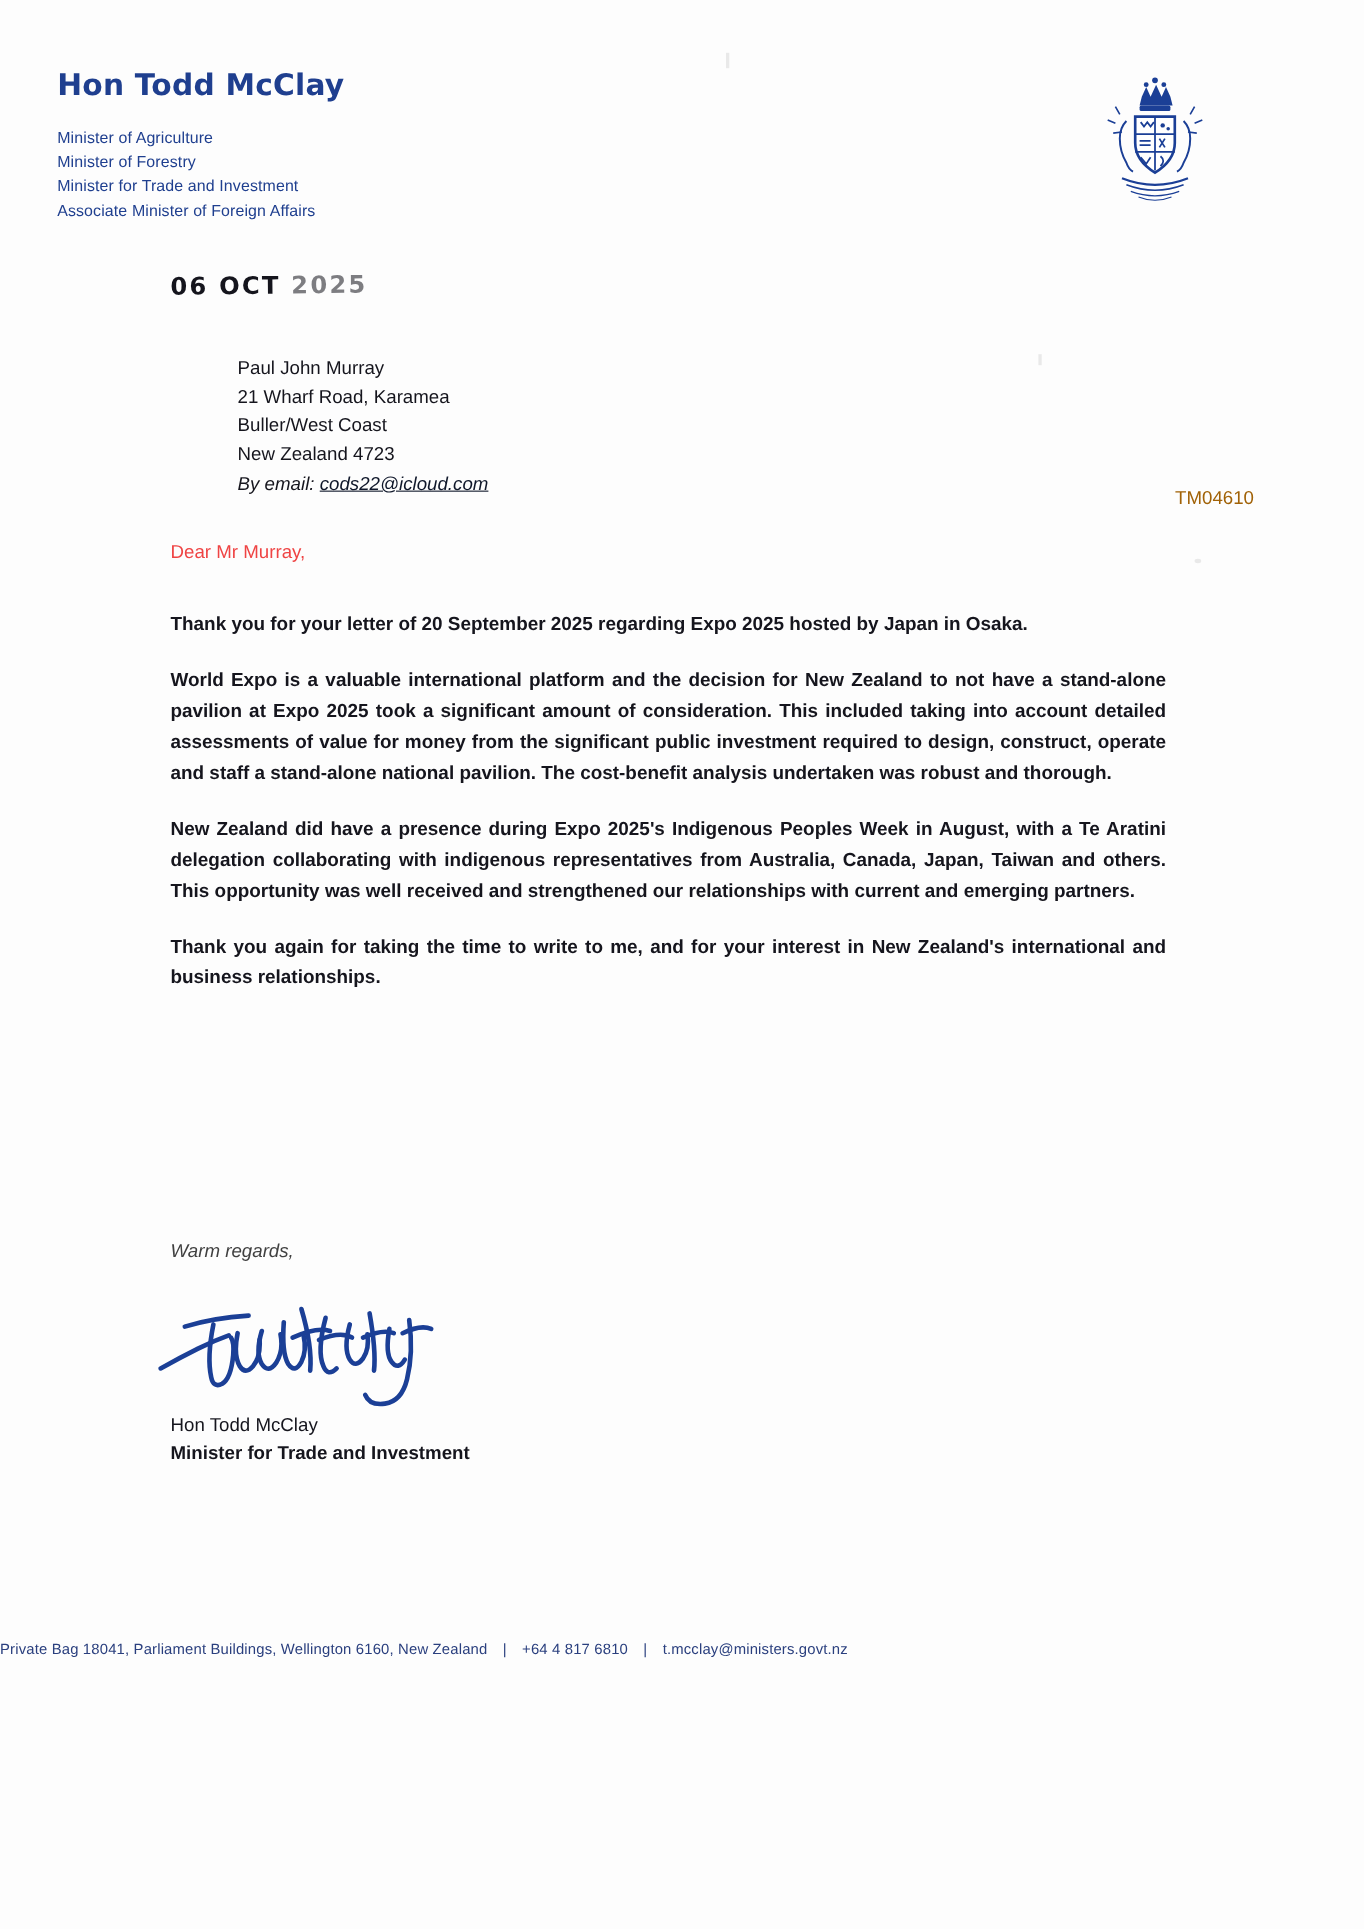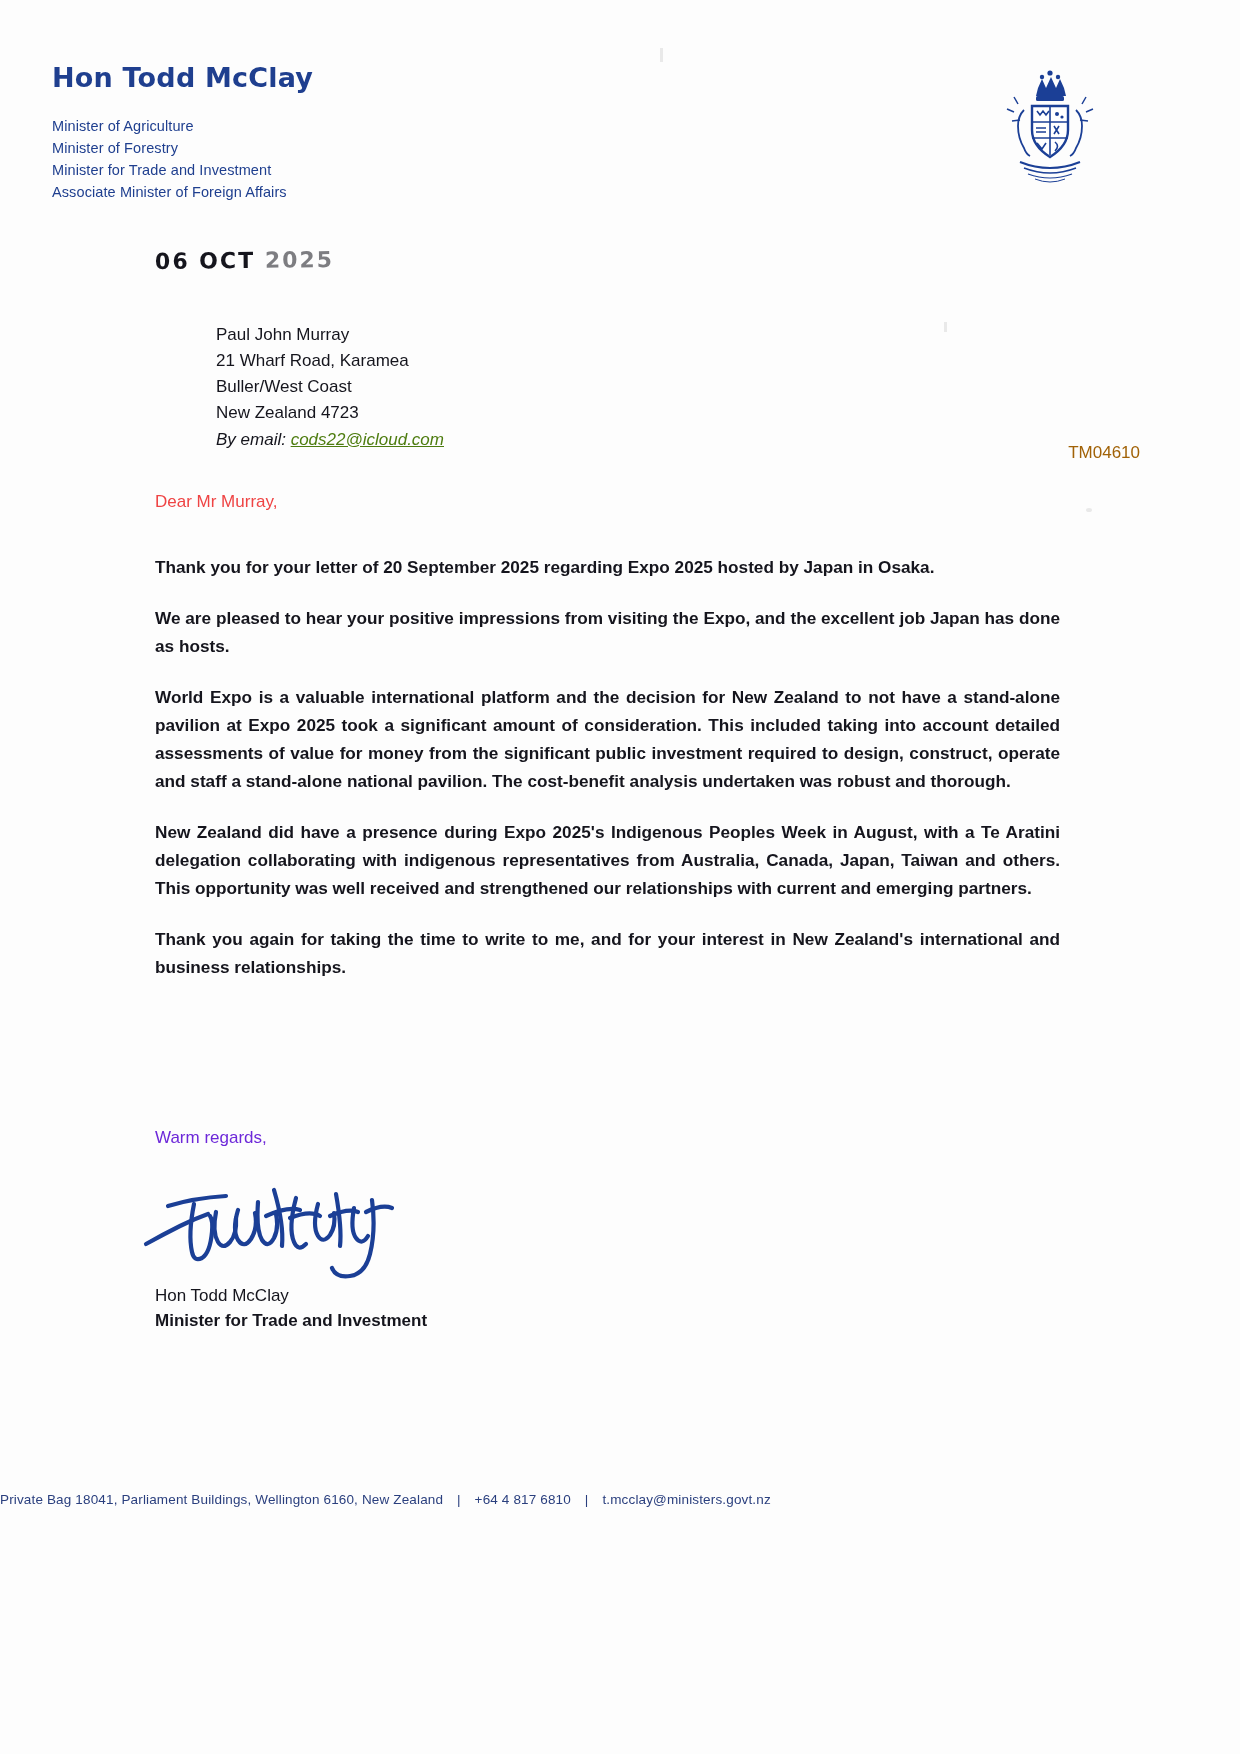--- a/index.html
+++ b/index.html
@@ -85,21 +85,21 @@
   .address div {
     font-size: 17px;
     line-height: 26px;
     color: #15151d;
   }
   .address .byemail {
     font-style: italic;
     margin-top: 1px;
   }
   .address .byemail a {
-    color: #4d7c0f;
+    color: #0f172a;
     text-decoration: underline;
     font-style: italic;
   }
 
   .refnum {
     position: absolute;
     right: 100px;
     top: 443px;
     font-size: 17px;
     color: #a16207;
@@ -127,21 +127,22 @@
     text-align: justify;
     color: #15151d;
     font-weight: bold;
   }
 
   .signoff {
     position: absolute;
     left: 155px;
     top: 1128px;
     font-size: 17px;
-    color: #6d28d9;
+    color: #404040;
+    font-style: italic;
   }
 
   .signature {
     position: absolute;
     left: 140px;
     top: 1160px;
     width: 320px;
     height: 130px;
   }
 
@@ -247,21 +248,20 @@
       <a href="#">cods22@icloud.com</a>
     </div>
   </div>
 
   <div class="refnum">TM04610</div>
 
   <div class="salutation">Dear Mr Murray,</div>
 
   <div class="body-copy">
     <p>Thank you for your letter of 20 September 2025 regarding Expo 2025 hosted by Japan in Osaka.</p>
-    <p>We are pleased to hear your positive impressions from visiting the Expo, and the excellent job Japan has done as hosts.</p>
     <p>World Expo is a valuable international platform and the decision for New Zealand to not have a stand-alone pavilion at Expo 2025 took a significant amount of consideration. This included taking into account detailed assessments of value for money from the significant public investment required to design, construct, operate and staff a stand-alone national pavilion. The cost-benefit analysis undertaken was robust and thorough.</p>
     <p>New Zealand did have a presence during Expo 2025's Indigenous Peoples Week in August, with a Te Aratini delegation collaborating with indigenous representatives from Australia, Canada, Japan, Taiwan and others. This opportunity was well received and strengthened our relationships with current and emerging partners.</p>
     <p>Thank you again for taking the time to write to me, and for your interest in New Zealand's international and business relationships.</p>
   </div>
 
   <div class="signoff">Warm regards,</div>
 
   <div class="signature">
     <svg viewBox="0 0 320 130" width="320" height="130" aria-hidden="true">
       <g fill="none" stroke="#1b3f96" stroke-width="4.2" stroke-linecap="round" stroke-linejoin="round">

